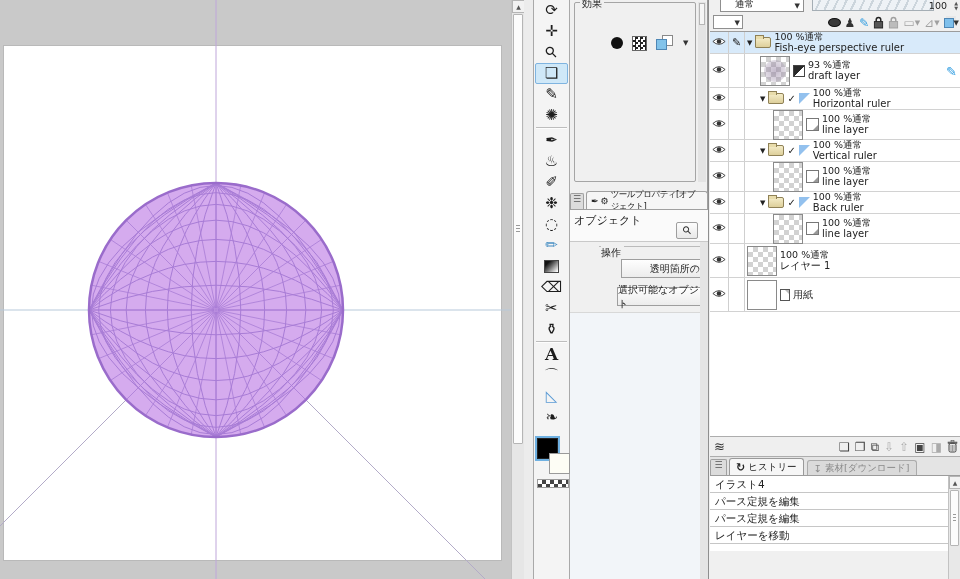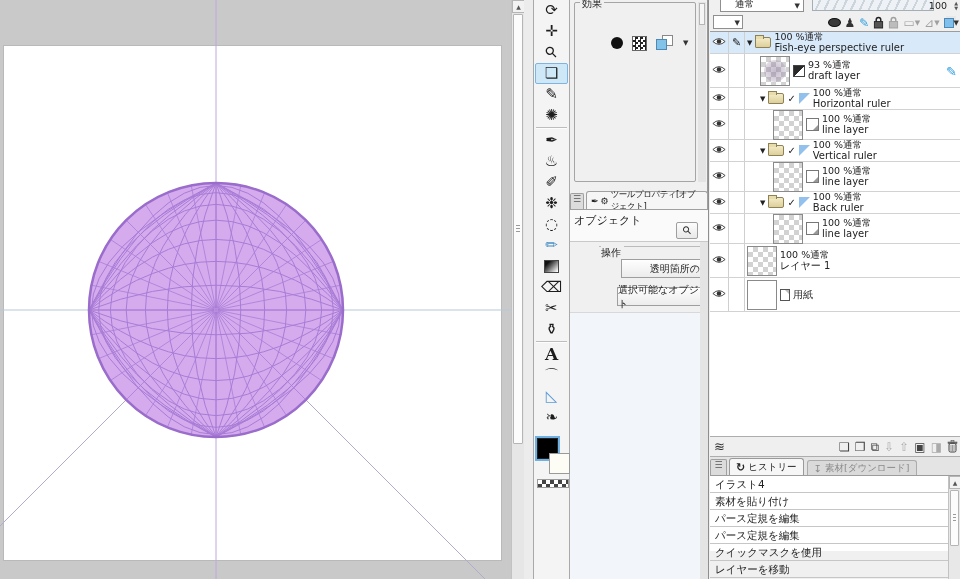--- a/index.html
+++ b/index.html
@@ -587,24 +587,22 @@
       </div>
       <div class="tab-inactive">
         <span class="dl-ic">↧</span>
         <span class="tab-label">素材[ダウンロード]</span>
       </div>
     </div>
 
   <div id="hist-list" class="abs">
 
   <div class="hrow">イラスト4</div>
-      <div class="hrow">素材を貼り付け</div>
       <div class="hrow">パース定規を編集</div>
       <div class="hrow">パース定規を編集</div>
-      <div class="hrow">クイックマスクを使用</div>
       <div class="hrow">レイヤーを移動</div>
       <div id="hist-sb">
       <div class="sb-btn" style="width:12px;">▲</div>
       <div class="sb-thumb" style="margin:1px 1px; width:9px; height:56px;">
         <div class="sb-grip"></div>
       </div>
     </div>
     </div>
 </div>
 

